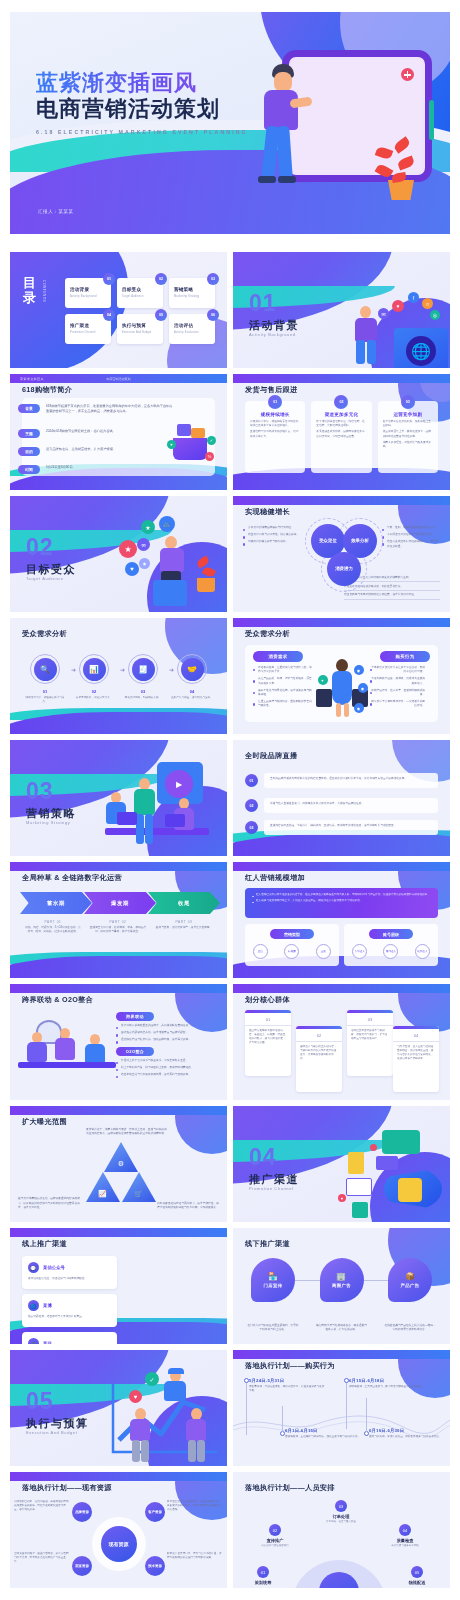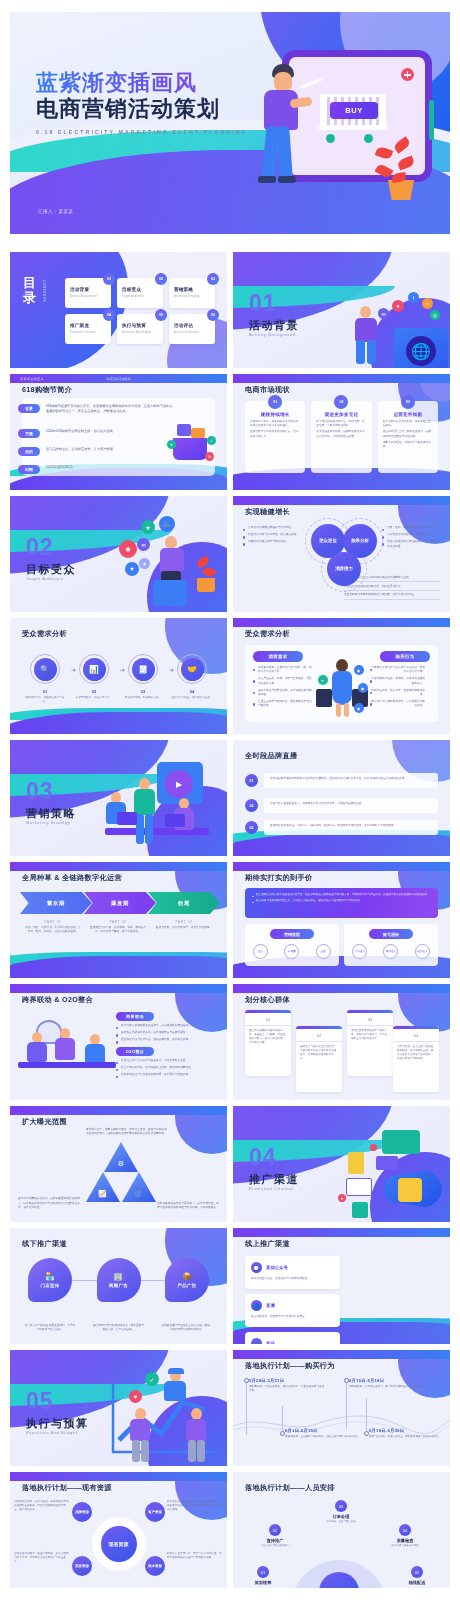--- a/index.html
+++ b/index.html
@@ -292,28 +292,20 @@
       <div class="cv-t1">蓝紫渐变插画风</div>
       <div class="cv-t2">电商营销活动策划</div>
       <div class="cv-sub">6.18 ELECTRICITY MARKETING EVENT PLANNING</div>
     </div>
     <div class="cv-author">汇报人：某某某</div>
 
     <div class="cv-ill">
       <div class="tabletBody"></div>
       <div class="tabletScreen"></div>
       <div class="rightBar"></div>
-      <div class="cart">
-        <div class="cartHandle"></div>
-        <div class="cartBox"></div>
-        <div class="cartBase"></div>
-        <div class="cartW a"></div>
-        <div class="cartW b"></div>
-        <div class="buyBtn">BUY</div>
-      </div>
       <div class="plusDot"></div>
       <div class="plantPot"></div>
       <div class="leaf l1"></div>
       <div class="leaf l2"></div>
       <div class="leaf l3"></div>
       <div class="leaf l4"></div>
       <div class="leaf l5"></div>
       <div class="person">
         <div class="pHair"></div>
         <div class="pHead"></div>
@@ -424,21 +416,21 @@
         <div class="circIcon" style="left:40px;top:28px;width:9px;height:9px;background:#ef4b6b;font-size:4px;">%</div>
       </div>
       <div class="botWaveTeal"></div>
       <div class="botWave"></div>
     </div>
 
     <div class="slide">
       <div class="topbar"></div>
       <div class="cornerBlob"></div>
       <div class="cornerBlobSm"></div>
-      <div class="sTitle">电商市场现状</div>
+      <div class="sTitle">发货与售后跟进</div>
       <div class="c3wrap">
         <div class="c3">
           <span class="badge">01</span>
           <h4>规模持续增长</h4>
           <p>据最新统计数据，我国网络零售市场交易规模已连续多年保持两位数增长。</p>
           <p>直播电商下沉市场成为新的增长点，用户规模持续扩大。</p>
         </div>
         <div class="c3">
           <span class="badge">02</span>
           <h4>渠道更加多元化</h4>
@@ -652,21 +644,21 @@
         <div class="pt">PART 03</div>
         <div class="bd">返场与复盘，沉淀老客资产，提升会员复购率。</div>
       </div>
       <div class="botWaveTeal" style="left:-30px;width:300px;"></div>
       <div class="botWave" style="left:-30px;width:300px;"></div>
     </div>
 
     <div class="slide">
       <div class="topbar"></div>
       <div class="cornerBlob"></div>
-      <div class="sTitle">期待实打实的到手价</div>
+      <div class="sTitle">红人营销规模增加</div>
       <div class="noteBox">
         <p>红人营销已成为品牌大促必备的内容手段，通过多圈层达人矩阵覆盖不同兴趣人群，实现精准种草与声量扩散，快速提升新品的认知度和口碑传播效率。</p>
         <p>红人规模与投放层级持续上升，头部达人负责拉声量，腰尾部达人负责深度种草与转化承接。</p>
       </div>
       <div class="halfBox" style="left:12px;">
         <div class="hdr">营销类型</div>
         <div class="miniCircs">
           <span class="miniC">图文</span>
           <span class="miniC">短视频</span>
           <span class="miniC">直播</span>
@@ -769,20 +761,45 @@
         <div class="circIcon" style="left:44px;top:32px;width:22px;height:14px;background:#6f5cf2;border-radius:2px;"></div>
         <div class="circIcon" style="left:16px;top:28px;width:16px;height:22px;background:#f5c93b;border-radius:2px;"></div>
         <div class="circIcon" style="left:14px;top:54px;width:26px;height:18px;background:#fff;border:1px solid #6f5cf2;border-radius:2px;"></div>
         <div class="circIcon" style="left:20px;top:78px;width:16px;height:16px;background:#17b89b;border-radius:2px;"></div>
         <div class="circIcon" style="left:6px;top:70px;width:8px;height:8px;background:#ef4b6b;font-size:4px;">♥</div>
         <div class="circIcon" style="left:38px;top:20px;width:7px;height:7px;background:#ef4b6b;"></div>
       </div>
     </div>
 
     <div class="slide">
+      <div class="topbar"></div>
+      <div class="sTitle">线上推广渠道</div>
+      <div class="ocWrap">
+        <div class="oc">
+          <span class="ico">💬</span>
+          <h5>某信公众号</h5>
+          <p>发布活动图文推送，配合社群与小程序精准触达。</p>
+        </div>
+        <div class="oc">
+          <span class="ico">🔵</span>
+          <h5>某博</h5>
+          <p>热点话题造势，结合超话与开屏资源扩散声量。</p>
+        </div>
+        <div class="oc">
+          <span class="ico">🎵</span>
+          <h5>某音</h5>
+
+        </div>
+
+      </div>
+      <div class="botWaveTeal" style="left:-30px;width:300px;"></div>
+      <div class="botWave" style="left:-30px;width:300px;"></div>
+    </div>
+
+    <div class="slide">
       <div class="cornerBlob" style="right:-30px;top:-34px;width:92px;height:92px;"></div>
       <div class="sTitle">线下推广渠道</div>
       <div class="shLine" style="left:56px;width:38px;"></div>
       <div class="shLine" style="left:124px;width:38px;"></div>
       <div class="shWrap">
         <div class="sh">
           <div class="shIcon">
             <span class="g">🏪</span>
             <span class="t">门店宣传</span>
           </div>
@@ -796,45 +813,20 @@
           <div class="shCap">核心商圈大屏与电梯媒体投放，覆盖通勤与逛街人群，扩大活动认知。</div>
         </div>
         <div class="sh">
           <div class="shIcon">
             <span class="g">📦</span>
             <span class="t">产品广告</span>
           </div>
           <div class="shCap">在快递包裹与产品包装上植入活动二维码，实现跨场景引流和私域沉淀。</div>
         </div>
       </div>
-    </div>
-
-    <div class="slide">
-      <div class="topbar"></div>
-      <div class="sTitle">线上推广渠道</div>
-      <div class="ocWrap">
-        <div class="oc">
-          <span class="ico">💬</span>
-          <h5>某信公众号</h5>
-          <p>发布活动图文推送，配合社群与小程序精准触达。</p>
-        </div>
-        <div class="oc">
-          <span class="ico">🔵</span>
-          <h5>某博</h5>
-          <p>热点话题造势，结合超话与开屏资源扩散声量。</p>
-        </div>
-        <div class="oc">
-          <span class="ico">🎵</span>
-          <h5>某音</h5>
-
-        </div>
-
-      </div>
-      <div class="botWaveTeal" style="left:-30px;width:300px;"></div>
-      <div class="botWave" style="left:-30px;width:300px;"></div>
     </div>
 
     <div class="slide sec">
       <div class="purpBlob"></div>
       <div class="tealEdge"></div>
       <div class="brBlob"></div>
       <div class="secNum">05</div>
       <div class="secCn">执行与预算</div>
       <div class="secEn">Execution And Budget</div>
       <div class="illu" style="right:6px;top:16px;width:122px;height:100px;">

